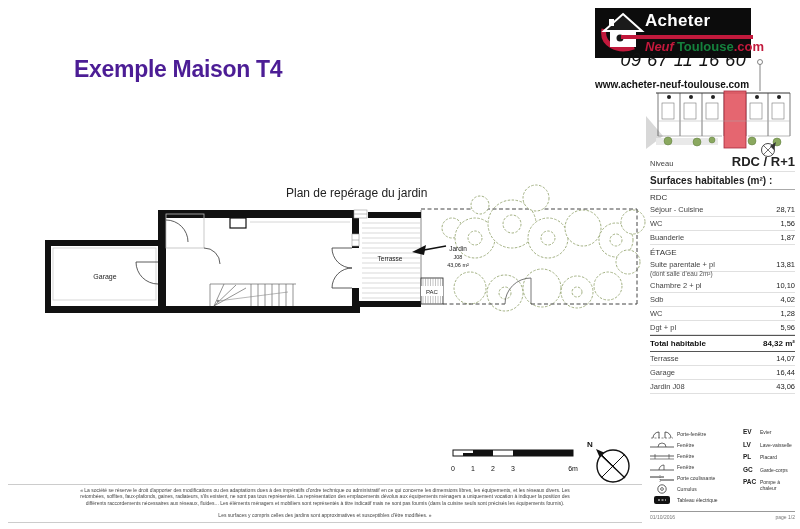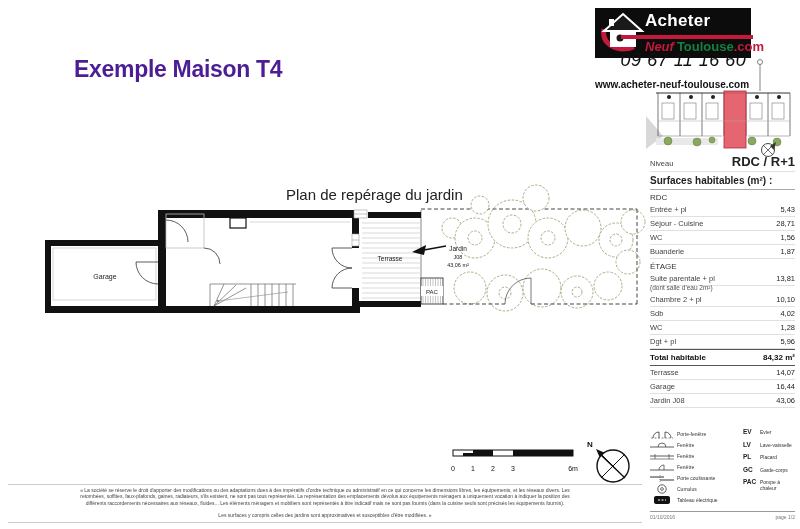--- a/index.html
+++ b/index.html
@@ -2,21 +2,21 @@
 <html><head>
 <meta charset="utf-8">
 <style>
   html,body{margin:0;padding:0;background:#888;}
   .page{position:relative;width:800px;height:529px;background:#fff;overflow:hidden;
         font-family:"Liberation Sans",sans-serif;}
   .abs{position:absolute;}
 
   
   .title{left:74px;top:56px;font-size:23px;font-weight:bold;color:#4c1d95;letter-spacing:-.3px;}
-  .plan-caption{left:286px;top:186px;font-size:15px;color:#222;}
+  .plan-caption{left:286px;top:186px;font-size:12px;color:#222;}
 
   
   .plan-svg{left:0;top:0;pointer-events:none;}
 
   
   .logo{left:595px;top:8px;width:156px;height:50px;background:#0c0c0c;}
   .logo .l1{position:absolute;left:50px;top:3px;color:#fff;font-size:17px;font-weight:bold;letter-spacing:.3px;}
   .logo .stripe{position:absolute;left:26px;top:27px;width:132px;height:3.5px;background:#c2193c;}
   .logo .l2{position:absolute;left:50px;top:31px;font-size:13px;font-weight:bold;white-space:nowrap;}
   .logo .neuf{color:#c2193c;font-style:italic;margin-right:3px;text-align:center;}
@@ -300,24 +300,20 @@
       <span class="val med">RDC / R+1</span>
     </div>
     <div class="irow title-row">
       <span>Surfaces habitables (m²) :</span>
     </div>
 
     <div class="irow sec">
       <span>RDC</span>
     </div>
     <div class="irow">
-      <span>Entrée + pl</span>
-      <span class="val">5,43</span>
-    </div>
-    <div class="irow">
       <span>Séjour - Cuisine</span>
       <span class="val">28,71</span>
     </div>
     <div class="irow">
       <span>WC</span>
       <span class="val">1,56</span>
     </div>
     <div class="irow">
       <span>Buanderie</span>
       <span class="val">1,87</span>

